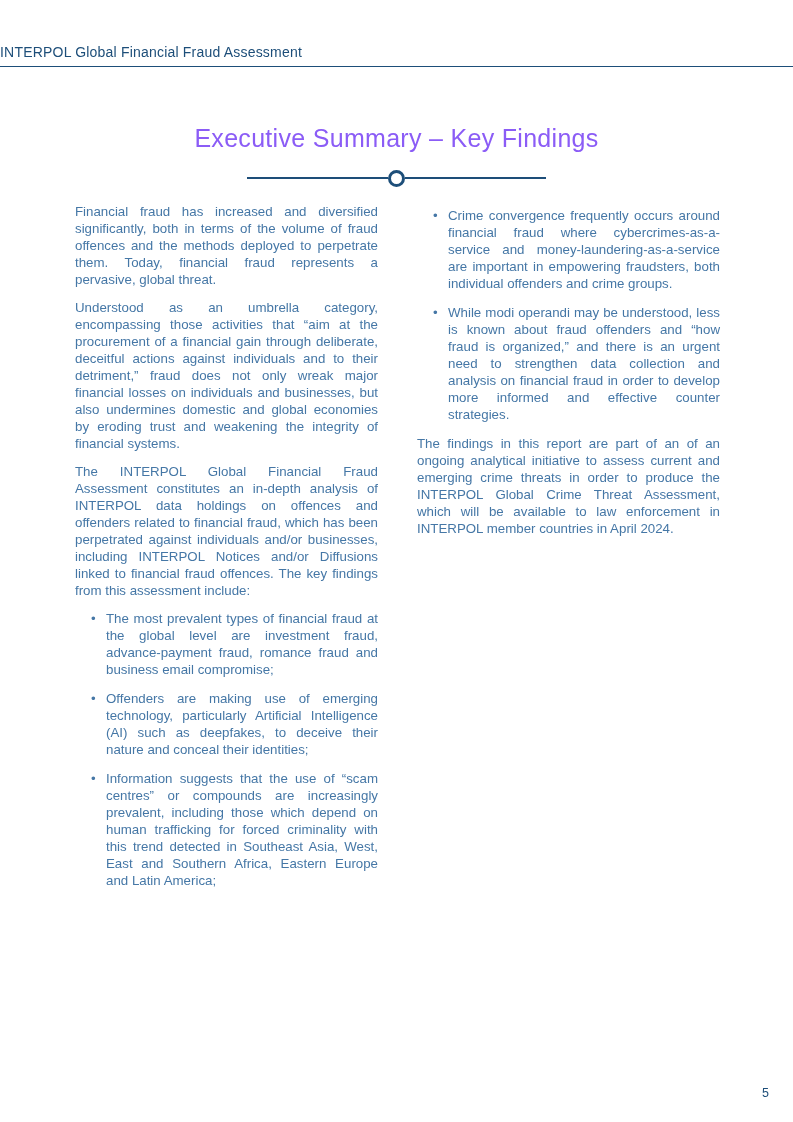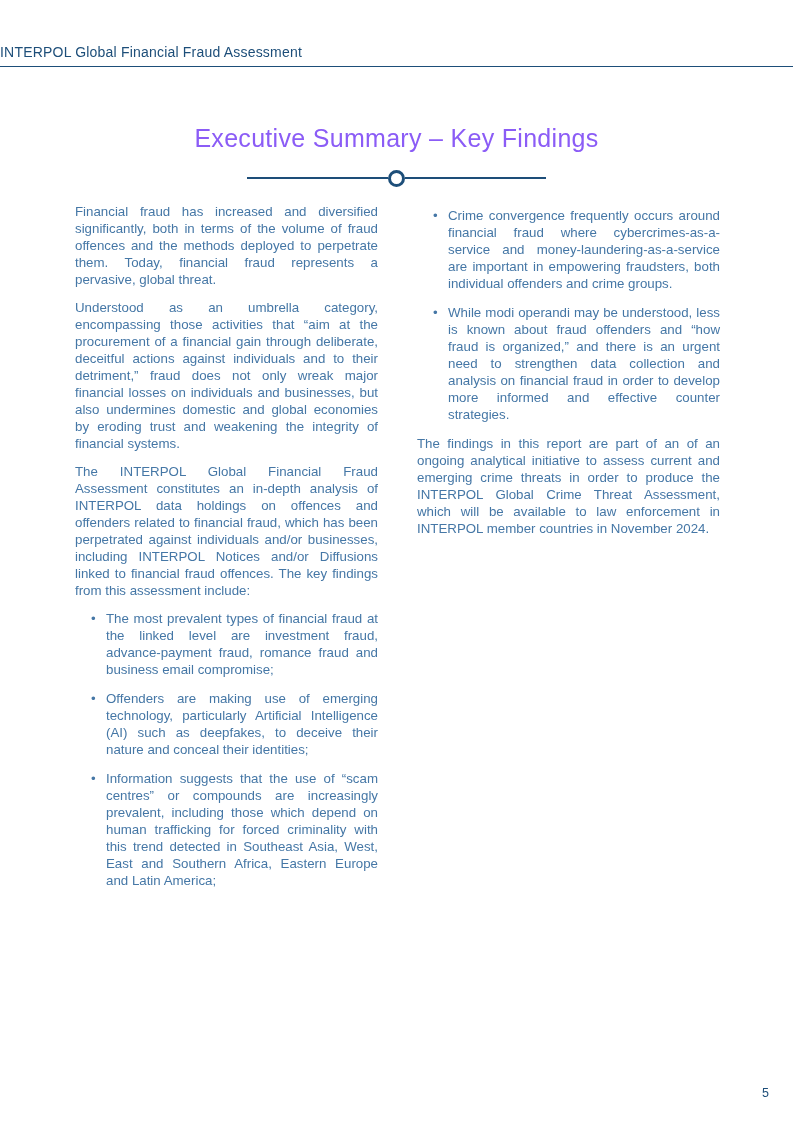--- a/index.html
+++ b/index.html
@@ -107,31 +107,31 @@
     <span class="divider-line"></span>
   </div>
 
   <div class="content">
 
     <div class="col">
       <p>Financial fraud has increased and diversified significantly, both in terms of the volume of fraud offences and the methods deployed to perpetrate them. Today, financial fraud represents a pervasive, global threat.</p>
       <p>Understood as an umbrella category, encompassing those activities that “aim at the procurement of a financial gain through deliberate, deceitful actions against individuals and to their detriment,” fraud does not only wreak major financial losses on individuals and businesses, but also undermines domestic and global economies by eroding trust and weakening the integrity of financial systems.</p>
       <p>The INTERPOL Global Financial Fraud Assessment constitutes an in-depth analysis of INTERPOL data holdings on offences and offenders related to financial fraud, which has been perpetrated against individuals and/or businesses, including INTERPOL Notices and/or Diffusions linked to financial fraud offences. The key findings from this assessment include:</p>
       <ul>
-        <li>The most prevalent types of financial fraud at the linked level are investment fraud, advance-payment fraud, romance fraud and business email compromise;</li>
+        <li>The most prevalent types of financial fraud at the global level are investment fraud, advance-payment fraud, romance fraud and business email compromise;</li>
         <li>Offenders are making use of emerging technology, particularly Artificial Intelligence (AI) such as deepfakes, to deceive their nature and conceal their identities;</li>
         <li>Information suggests that the use of “scam centres” or compounds are increasingly prevalent, including those which depend on human trafficking for forced criminality with this trend detected in Southeast Asia, West, East and Southern Africa, Eastern Europe and Latin America;</li>
       </ul>
     </div>
 
     <div class="col">
       <ul>
         <li>Crime convergence frequently occurs around financial fraud where cybercrimes-as-a-service and money-laundering-as-a-service are important in empowering fraudsters, both individual offenders and crime groups.</li>
         <li>While modi operandi may be understood, less is known about fraud offenders and “how fraud is organized,” and there is an urgent need to strengthen data collection and analysis on financial fraud in order to develop more informed and effective counter strategies.</li>
       </ul>
-      <p>The findings in this report are part of an of an ongoing analytical initiative to assess current and emerging crime threats in order to produce the INTERPOL Global Crime Threat Assessment, which will be available to law enforcement in INTERPOL member countries in November 2024.</p>
+      <p>The findings in this report are part of an of an ongoing analytical initiative to assess current and emerging crime threats in order to produce the INTERPOL Global Crime Threat Assessment, which will be available to law enforcement in INTERPOL member countries in April 2024.</p>
     </div>
 
   </div>
 
   <div class="page-number">5</div>
 
 </div>
 
 </body></html>

